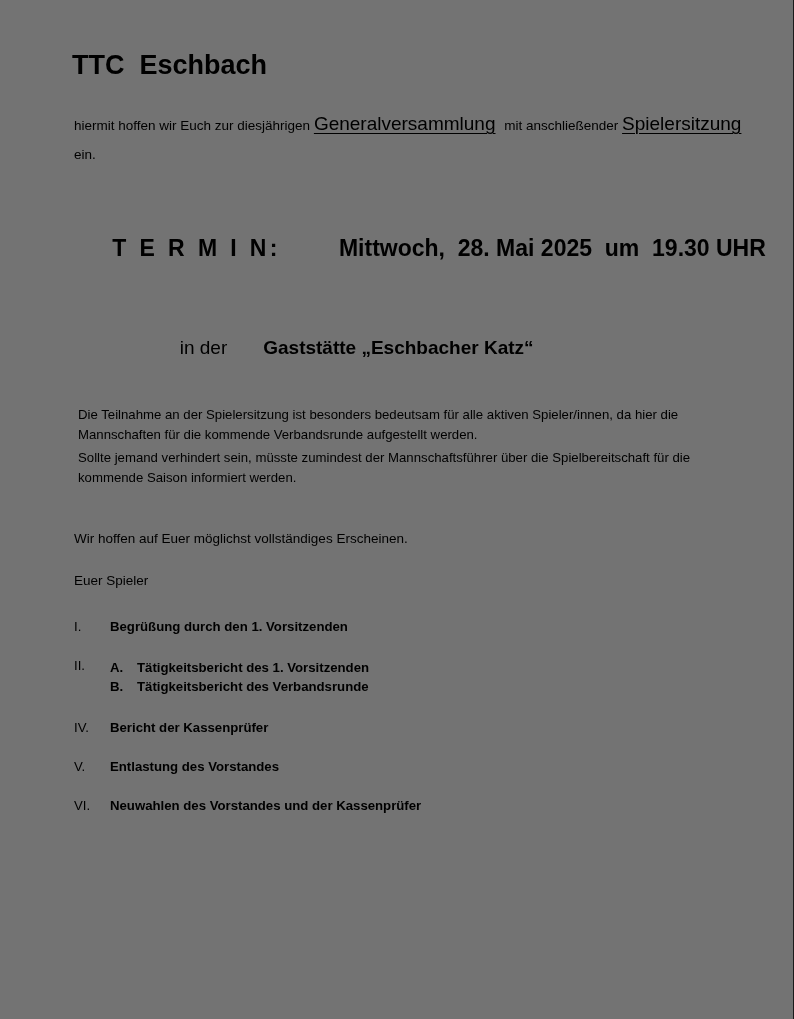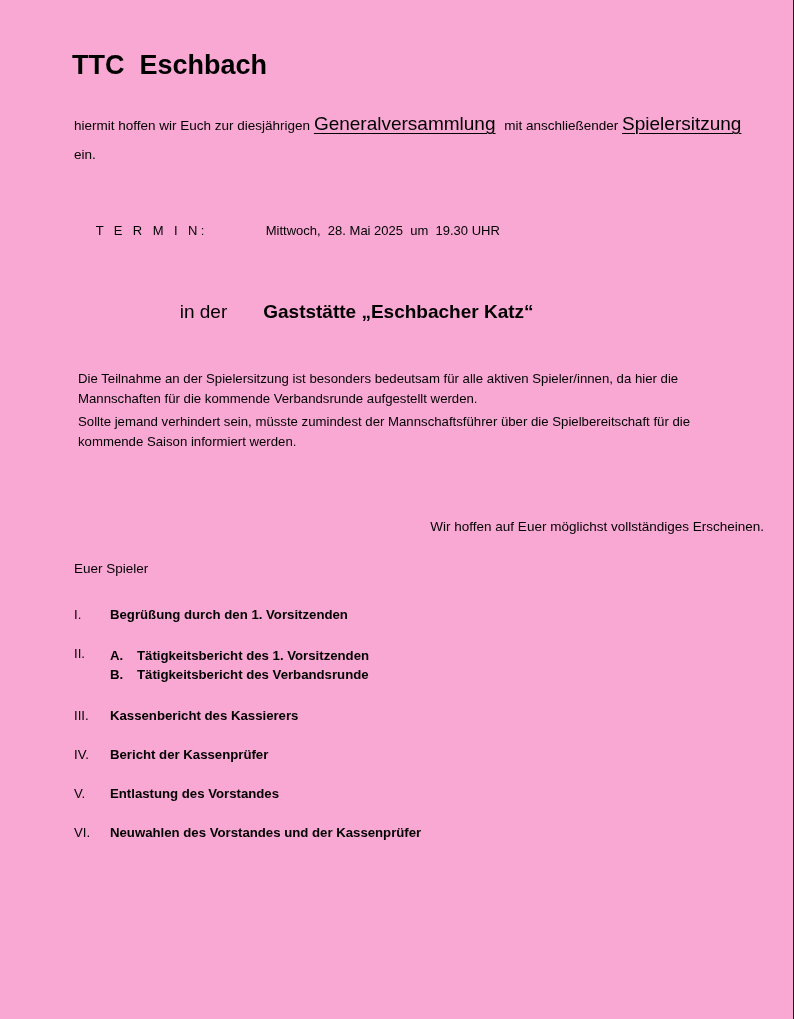--- a/index.html
+++ b/index.html
@@ -12,21 +12,21 @@
     height: 1019px;
     font-family: "Liberation Sans", sans-serif;
     color: #000000;
     overflow: hidden;
     position: relative;
   }
   .page {
     position: relative;
     width: 794px;
     height: 1019px;
-    background: #f9a8d4;
+    background: #737373;
     box-sizing: border-box;
     border-right: 1.5px solid #1a1a1a;
   }
   .content {
     position: absolute;
     left: 74px;
     top: 0;
     width: 690px;
   }
 
@@ -68,22 +68,22 @@
     text-decoration-thickness: 1.4px;
   }
   .intro .sp-pad {
     display: inline-block;
     width: 5px;
   }
 
   
   .termin-row {
     margin-top: 40px;
-    font-size: 13px;
-    font-weight: normal;
+    font-size: 23px;
+    font-weight: bold;
     white-space: pre;
   }
   .termin-label {
     letter-spacing: 3.4px;
   }
   .termin-gap {
     display: inline-block;
     width: 58px;
   }
 
@@ -110,23 +110,22 @@
     font-size: 13.2px;
     line-height: 1.47;
     width: 676px;
   }
   .body-par p {
     margin: 4px;
   }
 
   
   .closing-hope {
-    margin-top: 68px;
-    font-size: 13.5px;
-    text-align: right;
+    margin-top: 44px;
+    font-size: 13.5px;
   }
   .closing-sign {
     margin-top: 27px;
     font-size: 13.5px;
   }
 
   
   .agenda-heading {
     margin-top: 44px;
     font-size: 15.5px;
@@ -217,24 +216,20 @@
             <span class="sub-letter">A.</span>
             <span class="sub-text">Tätigkeitsbericht des 1. Vorsitzenden</span>
           </span>
           <span class="sub-row">
             <span class="sub-letter">B.</span>
             <span class="sub-text">Tätigkeitsbericht des Verbandsrunde</span>
           </span>
         </span>
       </div>
 
-      <div class="agenda-item">
-        <span class="agenda-num">III.</span>
-        <span class="agenda-text">Kassenbericht des Kassierers</span>
-      </div>
 
       <div class="agenda-item">
         <span class="agenda-num">IV.</span>
         <span class="agenda-text">Bericht der Kassenprüfer</span>
       </div>
 
       <div class="agenda-item">
         <span class="agenda-num">V.</span>
         <span class="agenda-text">Entlastung des Vorstandes</span>
       </div>

